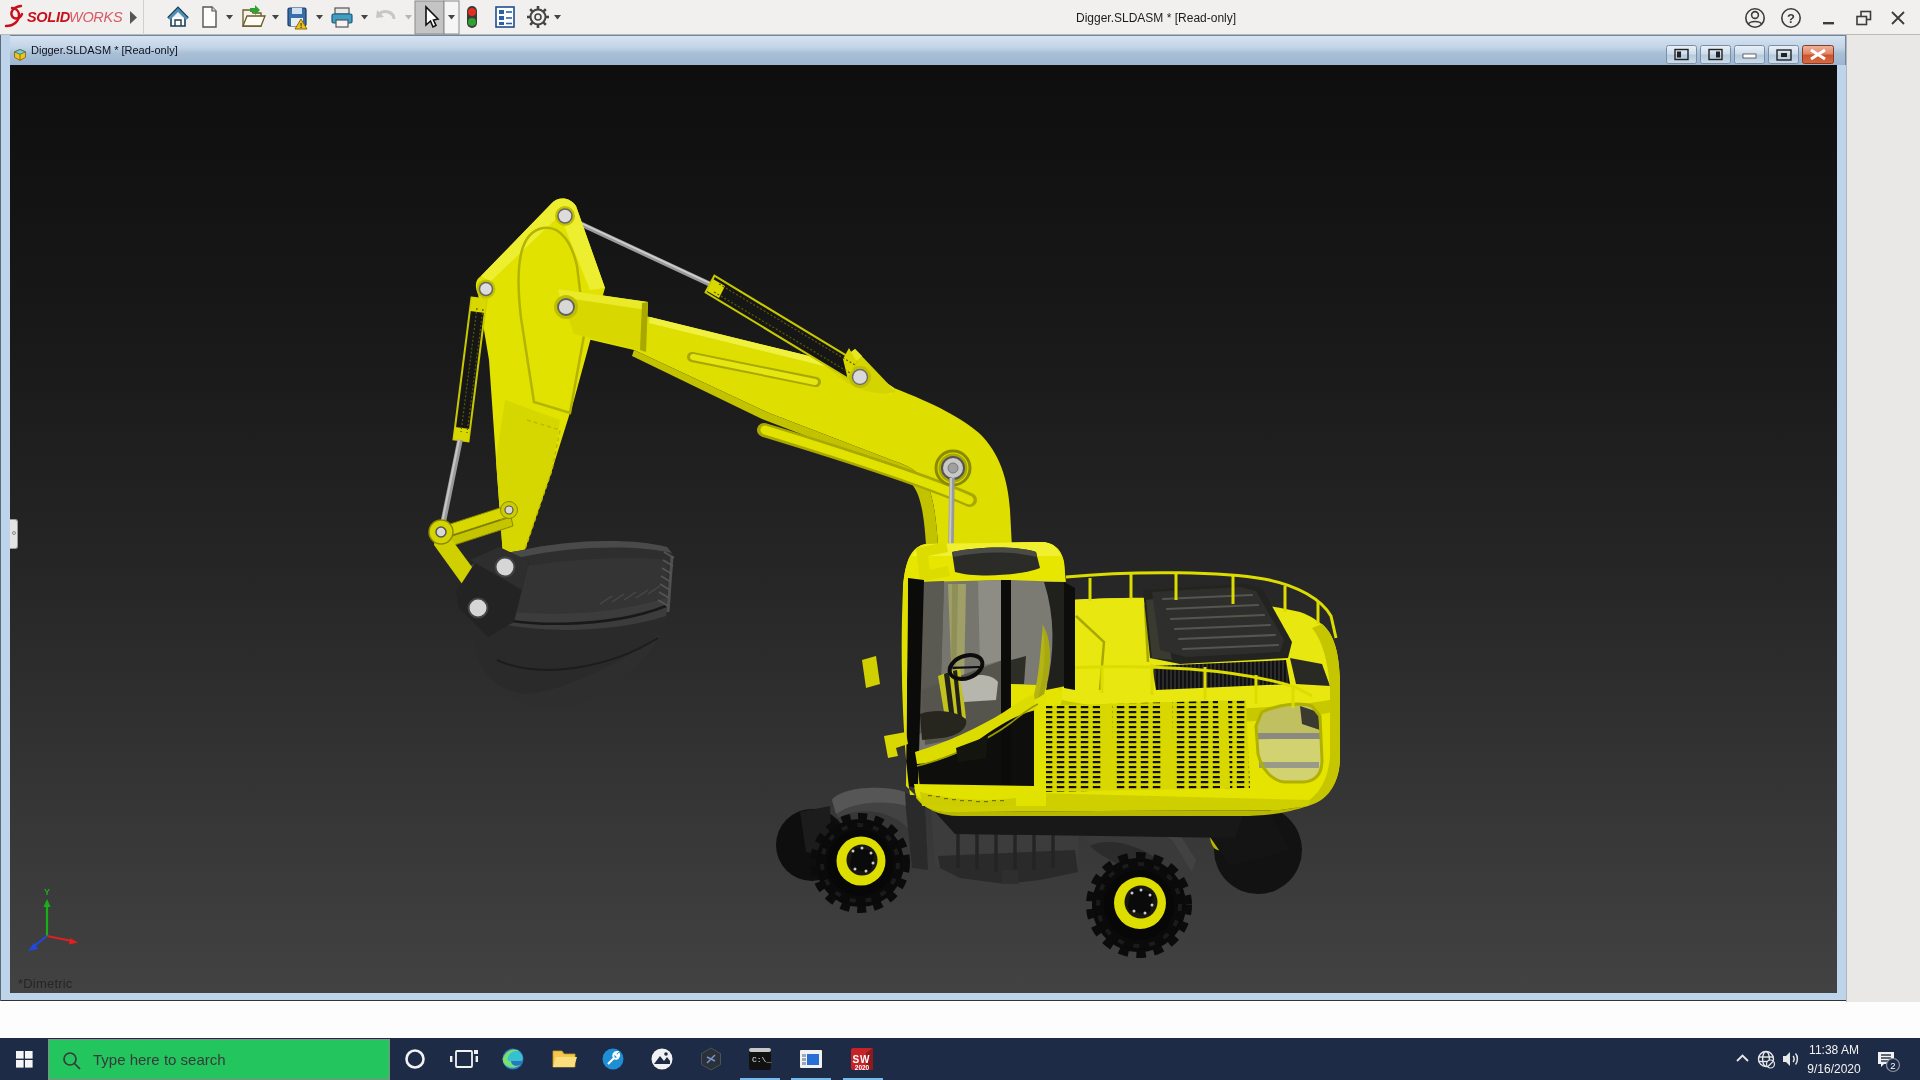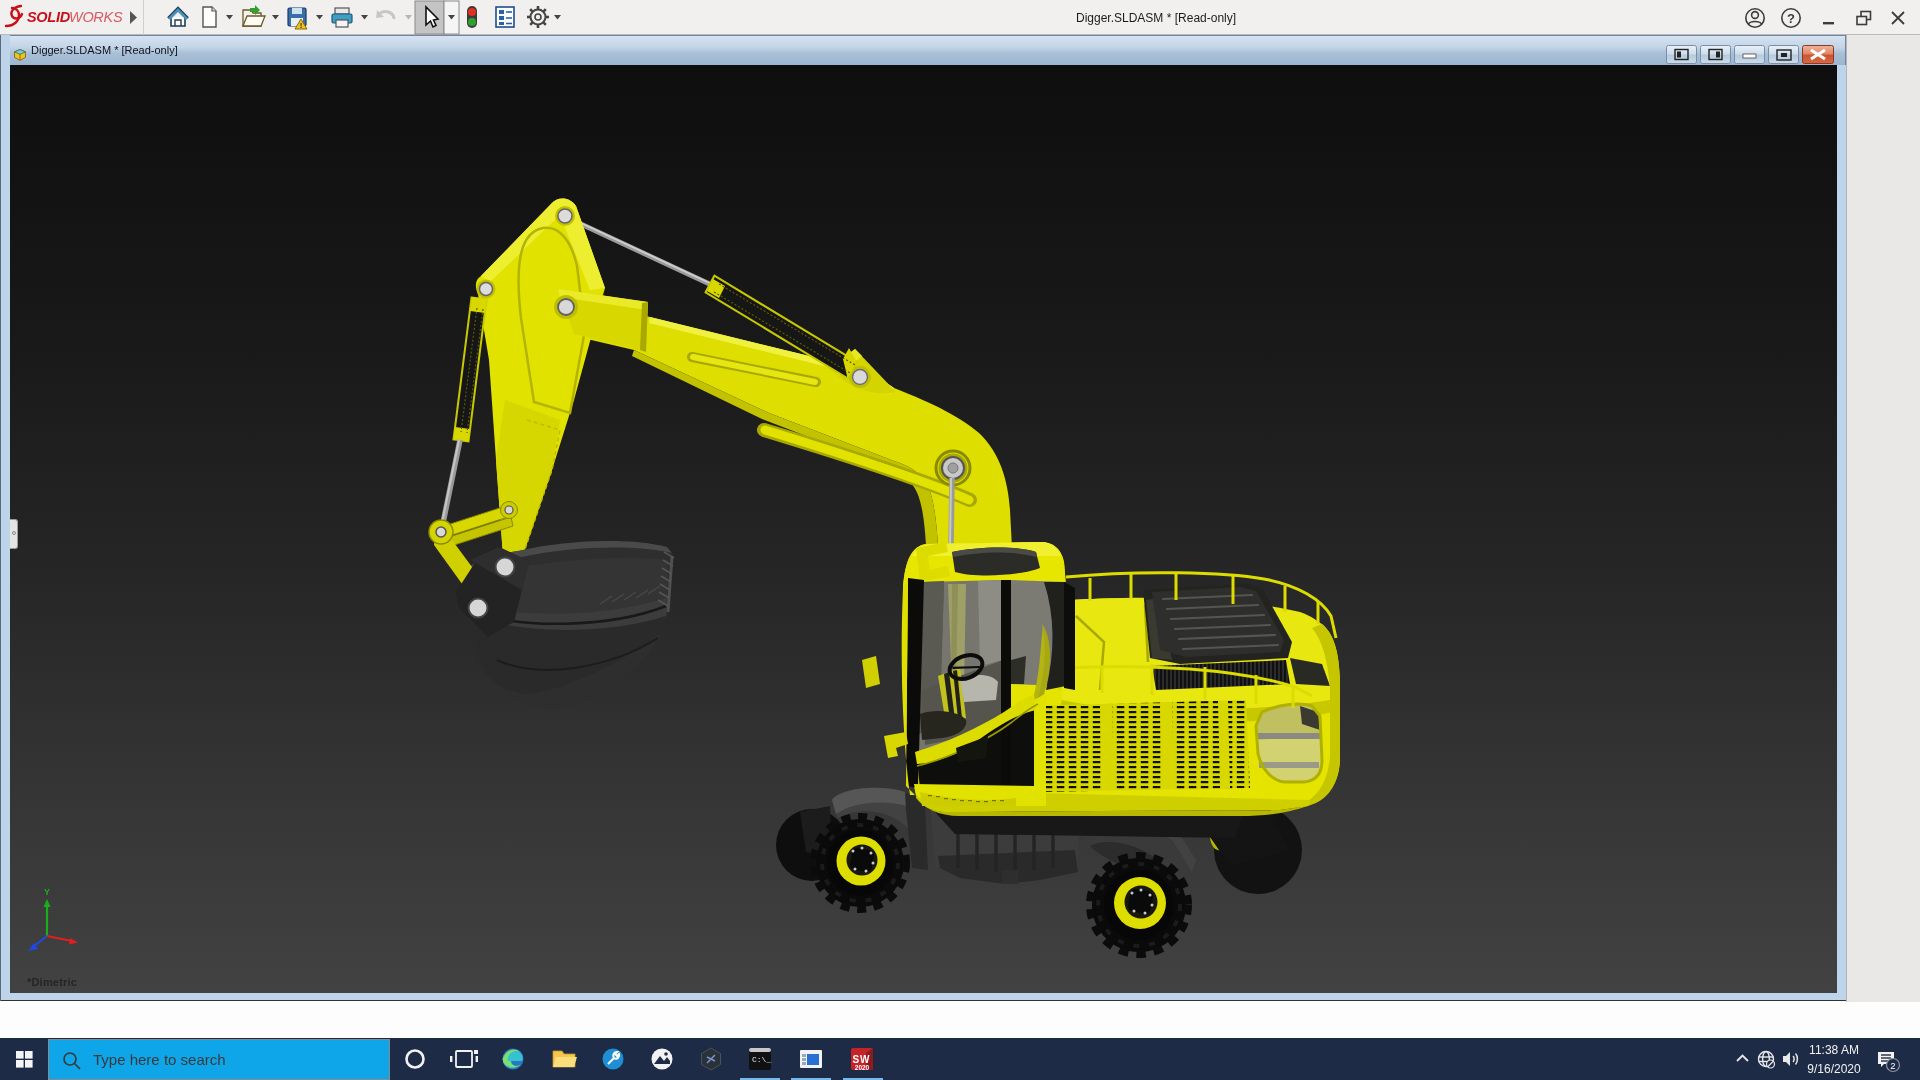--- a/index.html
+++ b/index.html
@@ -6,22 +6,22 @@
 .abs{position:absolute}
 #topbar{left:0;top:0;width:1920px;height:35px;background:#f1f0ef;border-bottom:1px solid #b9b9b9}
 #leftborder{left:0;top:35px;width:10px;height:966px;background:#bdd4ea;border-left:1px solid #5a6a7a}
 #childbar{left:1px;top:35px;width:1845px;height:30px;background:linear-gradient(#d6e3f2 0%,#c2d4e6 40%,#a8bfd6 60%,#9db6d0 100%);border:1px solid #6e87a0;border-bottom:none}
 #viewport{left:10px;top:65px;width:1827px;height:928px;background:linear-gradient(#0e0e0e 0%,#191919 30%,#262626 55%,#363636 80%,#424242 100%);overflow:hidden}
 #rightborder{left:1837px;top:65px;width:9px;height:936px;background:#bdd4ea}
 #bottomborder{left:1px;top:993px;width:1845px;height:8px;background:#bdd4ea;border-bottom:1px solid #333}
 #taskpane{left:1846px;top:35px;width:74px;height:967px;background:#e9e8e7;border-left:1px solid #b5b5b5}
 #statusbar{left:0;top:1002px;width:1920px;height:36px;background:#fdfdfd}
 #taskbar{left:0;top:1038px;width:1920px;height:42px;background:#1d2b46}
-#searchbox{left:48px;top:1039px;width:342px;height:41px;background:#0ea5e9;border:1px solid #8a8a8a;color:#3a3a3a;font-size:15px;line-height:40px}
-.dimetric{left:17px;top:911px;color:#252525;font-size:11px;font-weight:bold;letter-spacing:0.2px}
+#searchbox{left:48px;top:1039px;width:342px;height:41px;background:#22c55e;border:1px solid #8a8a8a;color:#3a3a3a;font-size:15px;line-height:40px}
+.dimetric{left:8px;top:911px;color:#252525;font-size:13px;font-weight:normal;letter-spacing:0.2px}
 #maintitle{left:1076px;top:11px;color:#1c1c1c;font-size:12px}
 #childtitle{left:31px;top:44px;color:#10101e;font-size:11px}
 #lefttab{left:10px;top:519px;width:8px;height:30px;background:#e4e4e4;border:1px solid #999;border-left:none;border-radius:0 3px 3px 0}
 </style></head>
 <body>
 <div class="abs" id="topbar"></div>
 
 <svg class="abs" style="left:0;top:0" width="160" height="35" viewBox="0 0 160 35">
   <g stroke="#c8101b" fill="none" stroke-linecap="round">
     <path d="M6,26 C14,26 19,21 19,15 C19,11 16,8 12,8" stroke-width="2.4"></path>

